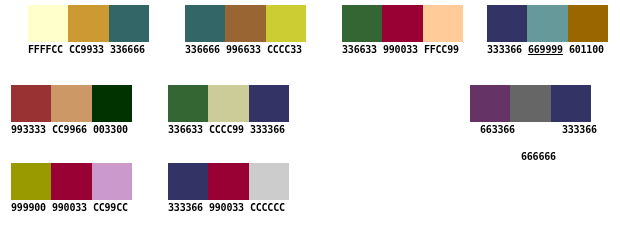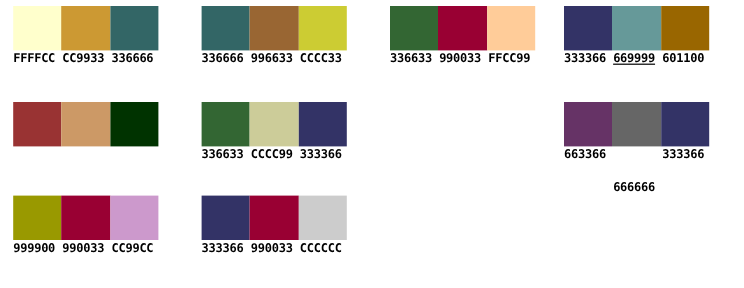--- a/index.html
+++ b/index.html
@@ -62,21 +62,21 @@
   .hex-gap {
     display: inline-block;
     width: 6px;
   }
   
   .col-1 { left: 0px; }
   .col-2 { left: 157px; }
   .col-3 { left: 314px; }
   .col-4 { left: 459px; }
   
-  .row-1 { top: 0px; }
+  .row-1 { top: 0px; margin-left: 17px; }
   .row-2 { top: 80px; }
   .row-3 { top: 158px; padding-left: 28px; }
 </style>
 </head>
 <body style="background: rgb(255, 255, 255);">
 
 <div id="palette-grid">
 
   <div class="palette-card row-1 col-1">
     <div class="swatch-strip">
@@ -137,20 +137,27 @@
       <span class="hex-label" style="color: rgb(0, 0, 0);">601100</span>
     </div>
   </div>
 
   <div class="palette-card row-2 col-1">
     <div class="swatch-strip">
       <div class="swatch" style="background-color: rgb(153, 51, 51);"></div>
       <div class="swatch" style="background-color: rgb(204, 153, 102);"></div>
       <div class="swatch" style="background-color: rgb(0, 51, 0);"></div>
     </div>
+    <div class="palette-label-row">
+      <span class="hex-label" style="color: rgb(0, 0, 0);">993333</span>
+      <span class="hex-gap"></span>
+      <span class="hex-label" style="color: rgb(0, 0, 0);">CC9966</span>
+      <span class="hex-gap"></span>
+      <span class="hex-label" style="color: rgb(0, 0, 0);">003300</span>
+    </div>
   </div>
 
   <div class="palette-card row-2 col-2">
     <div class="swatch-strip">
       <div class="swatch" style="background-color: rgb(51, 102, 51);"></div>
       <div class="swatch" style="background-color: rgb(204, 204, 153);"></div>
       <div class="swatch" style="background-color: rgb(51, 51, 102);"></div>
     </div>
     <div class="palette-label-row">
       <span class="hex-label" style="color: rgb(0, 0, 0);">336633</span>
@@ -162,21 +169,21 @@
   </div>
 
 
   <div class="palette-card row-2 col-4">
     <div class="swatch-strip">
       <div class="swatch" style="background-color: rgb(102, 51, 102);"></div>
       <div class="swatch" style="background-color: rgb(102, 102, 102);"></div>
       <div class="swatch" style="background-color: rgb(51, 51, 102);"></div>
     </div>
     <div class="palette-label-row">
-      <span class="hex-label" style="color: rgb(0, 0, 0);">663366</span>
+      <span class="hex-label" style="color: rgb(0, 0, 0); margin-left: 10px;">663366</span>
       <span class="hex-gap"></span>
       <span class="hex-label" style="color: rgb(0, 0, 0); margin-top: 27px;">666666</span>
       <span class="hex-gap"></span>
       <span class="hex-label" style="color: rgb(0, 0, 0);">333366</span>
     </div>
   </div>
 
   <div class="palette-card row-3 col-1">
     <div class="swatch-strip">
       <div class="swatch" style="background-color: rgb(153, 153, 0);"></div>

